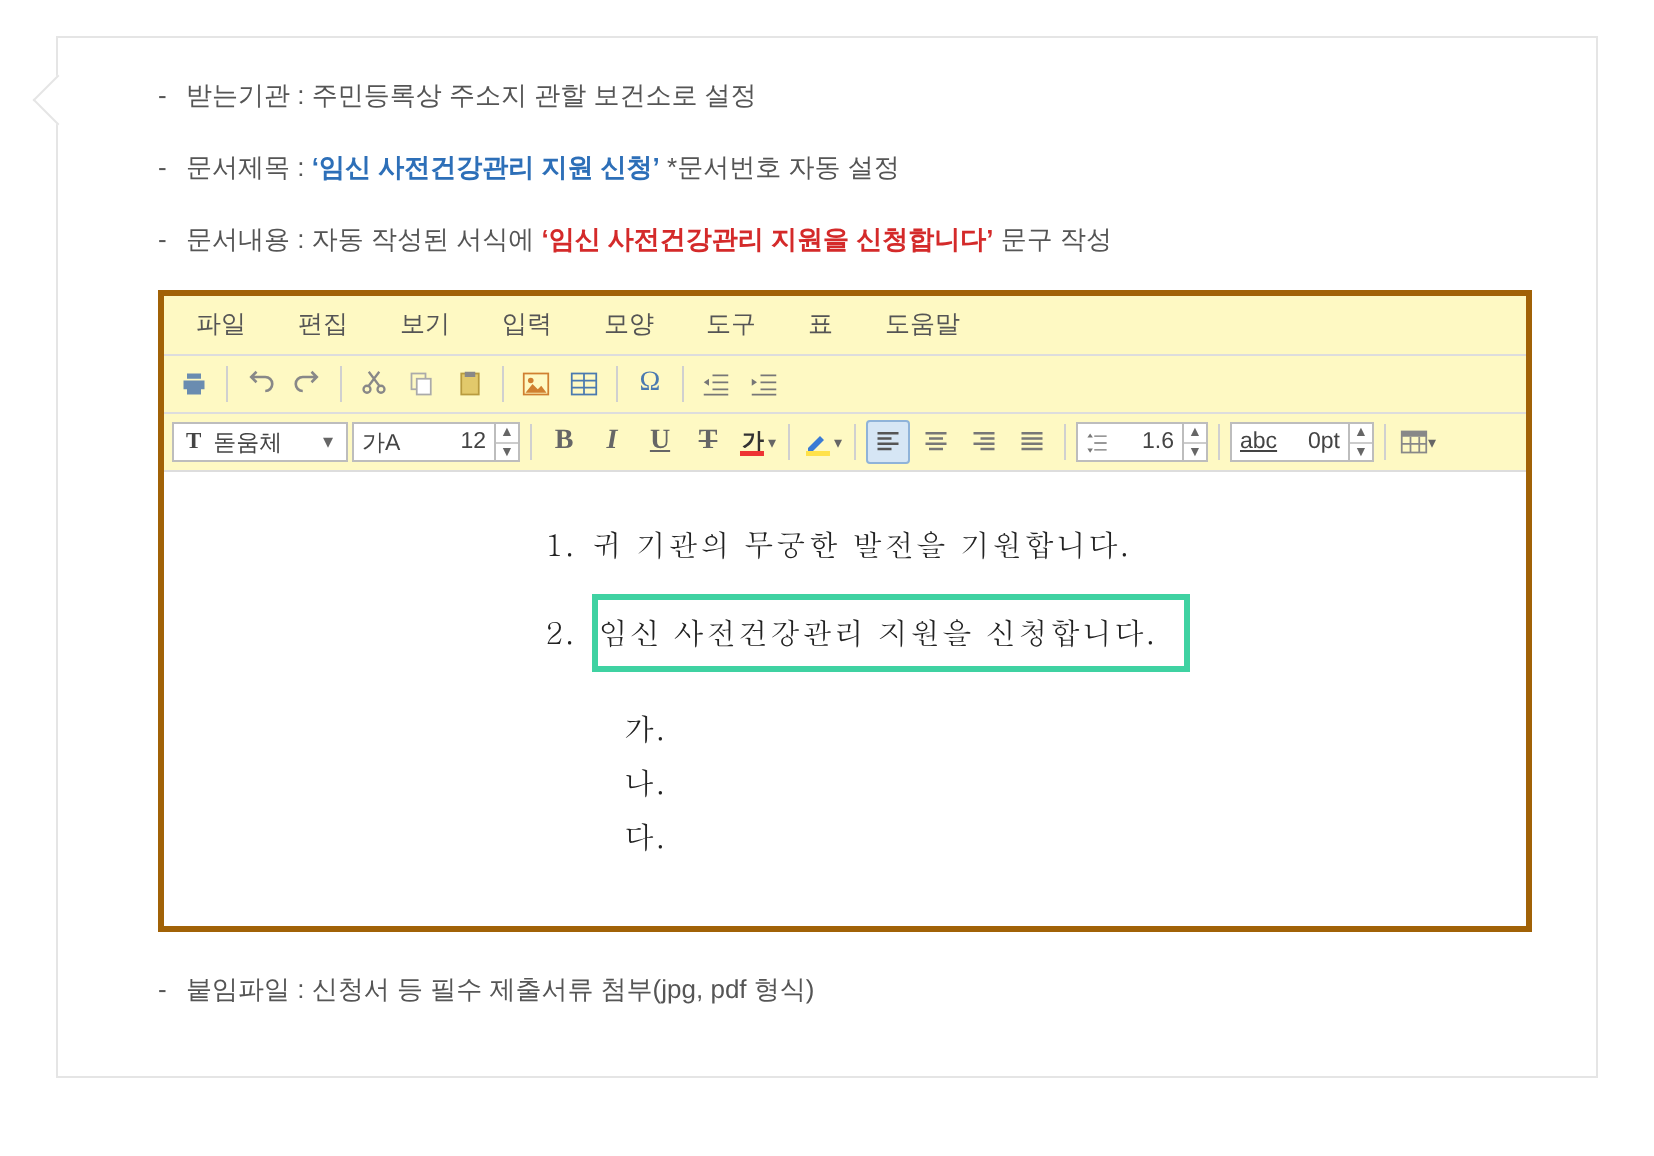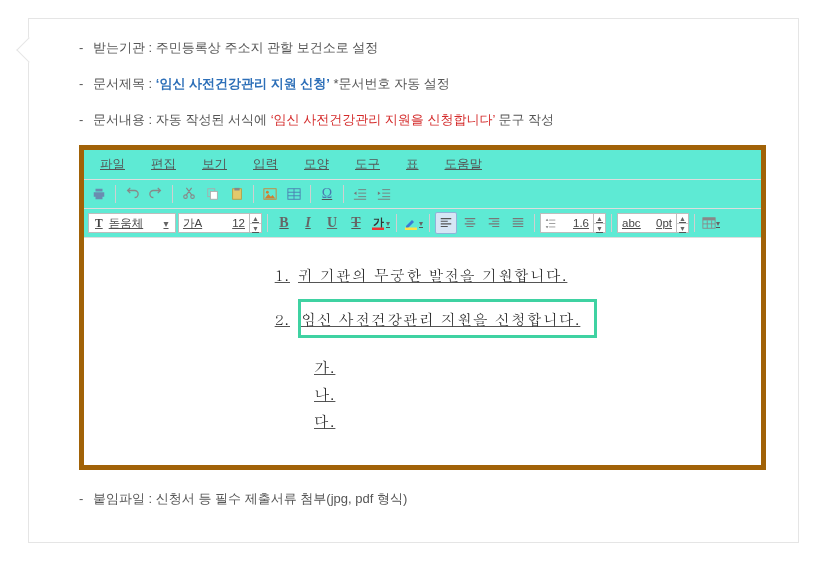--- a/index.html
+++ b/index.html
@@ -36,26 +36,25 @@
     line-height: 1.7;
     color: #555;
   }
   .bullet-line::before {
     content: "-";
     position: absolute;
     left: 0;
     top: 0;
   }
   .hl-blue { color: #2d6fb8; font-weight: bold; }
-  .hl-red { color: #d42a2a; font-weight: normal; }
+  .hl-red { color: #d42a2a; font-weight: bold; }
   .editor {
-    border: 5px solid #a16207;
-    background: #5eead4;
+    border: 3px solid #a16207;
+    background: #fef9c3;
     margin: 14px 0 18px 0;
-    text-decoration: underline;
   }
   .menubar {
     display: flex;
     align-items: center;
     padding: 6px 6px 6px 16px;
     border-bottom: 1px solid #ddd;
     font-size: 12.5px;
     color: #555;
   }
   .menubar .mitem { margin-right: 26px; cursor: default; }

